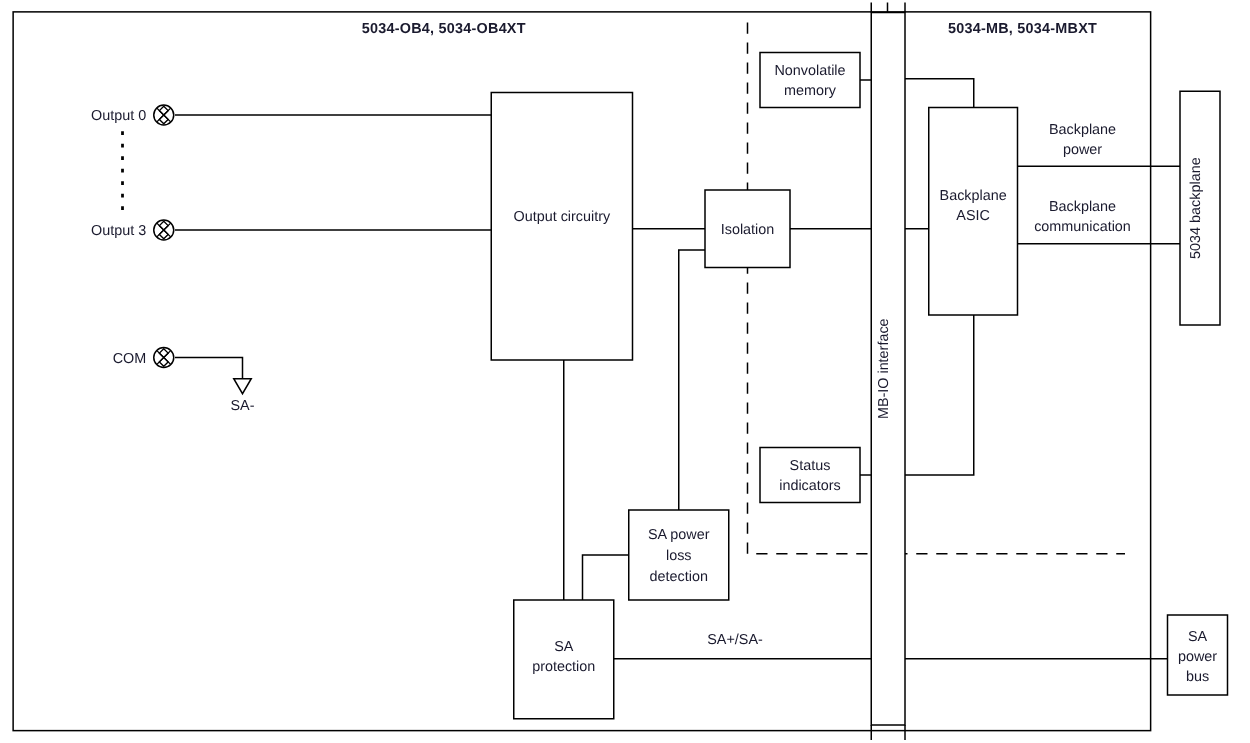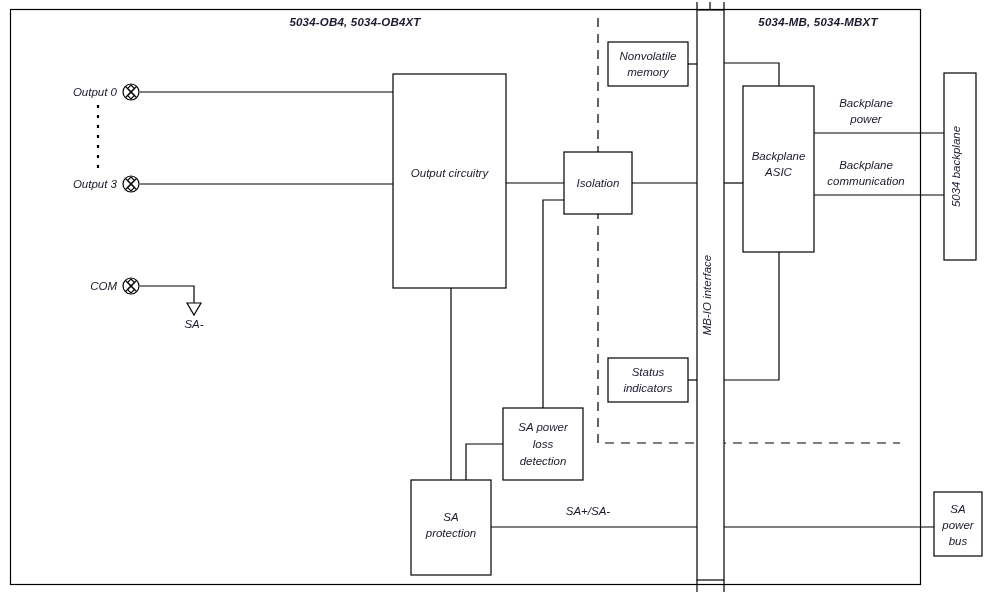--- a/index.html
+++ b/index.html
@@ -1,18 +1,18 @@
 <!DOCTYPE html>
 <html><head>
 <meta charset="utf-8">
 <style>
   html,body{margin:0;padding:0;background:#ffffff;}
   body{width:1000px;height:594px;overflow:hidden;
        font-family:"Liberation Sans", sans-serif;}
-  #diagram{position:relative;width:1000px;height:458px;font-style:italic;}
+  #diagram{position:relative;width:1000px;height:458px;}
   svg{display:block;}
   .bx{fill:#ffffff;stroke:#000000;stroke-width:1.2;}
   .ln{stroke:#000000;stroke-width:1.2;fill:none;}
   .dash{stroke:#000000;stroke-width:1.2;fill:none;stroke-dasharray:9 7;}
   .dotline{stroke:#000000;stroke-width:2.2;fill:none;stroke-dasharray:3 7;stroke-linecap:butt;}
   .term{fill:#ffffff;stroke:#000000;stroke-width:1.2;}
   .termx{stroke:#000000;stroke-width:1.1;fill:none;}
   .arrow{fill:#ffffff;stroke:#000000;stroke-width:1.2;}
   text{fill:#1a1a2e;font-family:"Liberation Sans", sans-serif;}
   .t-hdr{font-size:11.5px;font-weight:bold;text-anchor:middle;letter-spacing:0.2px;}

